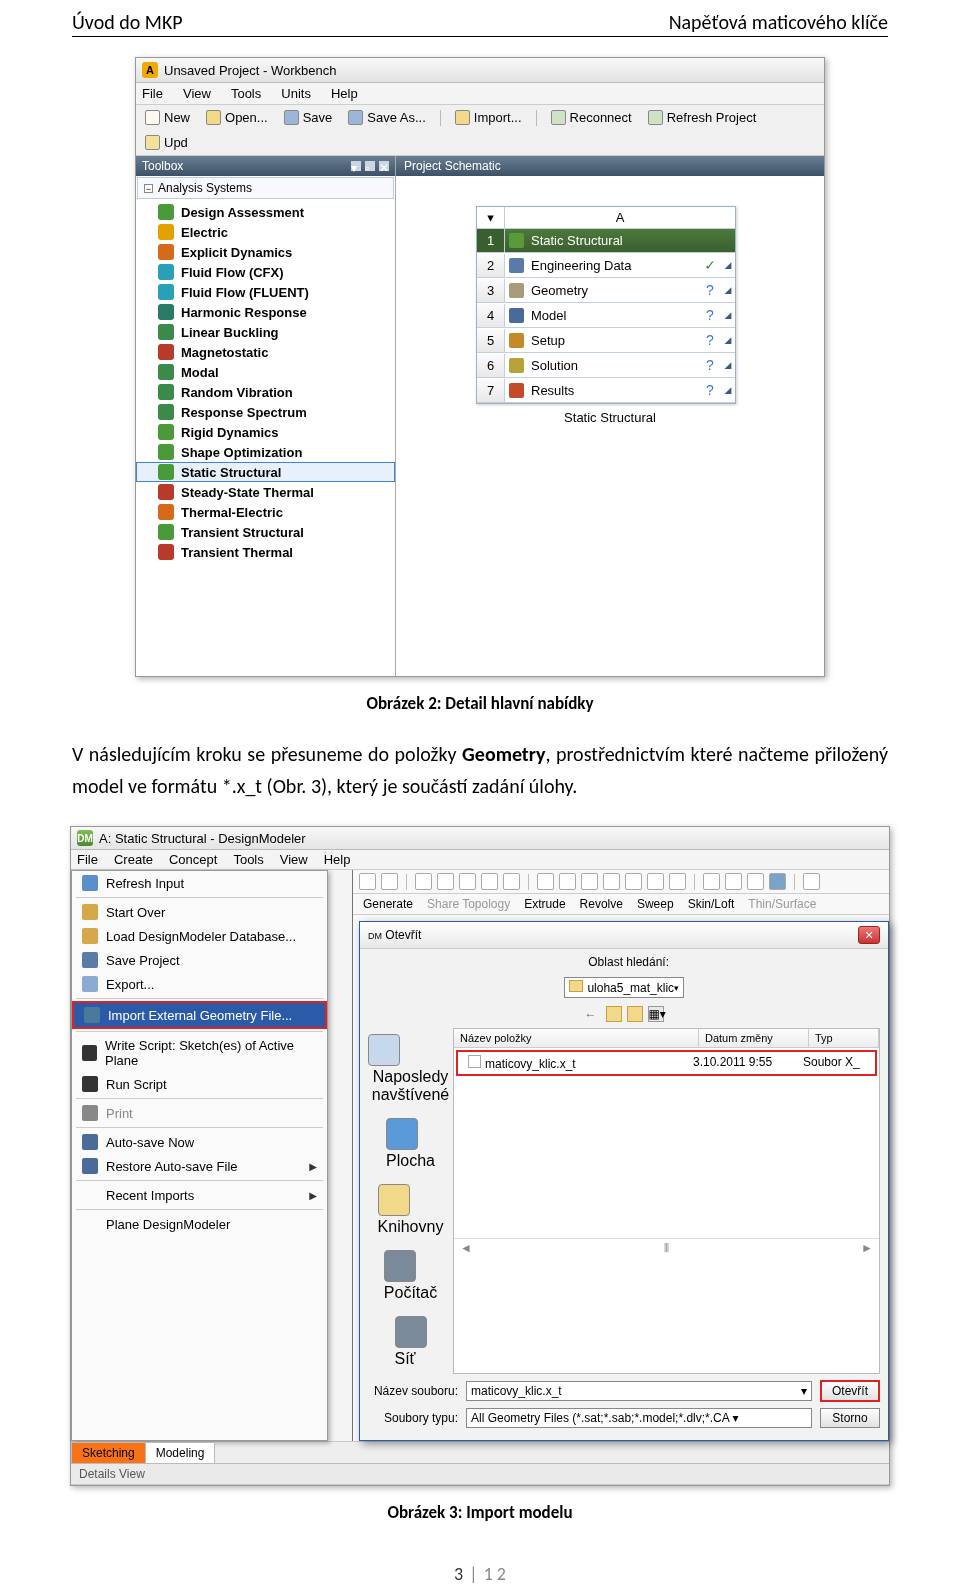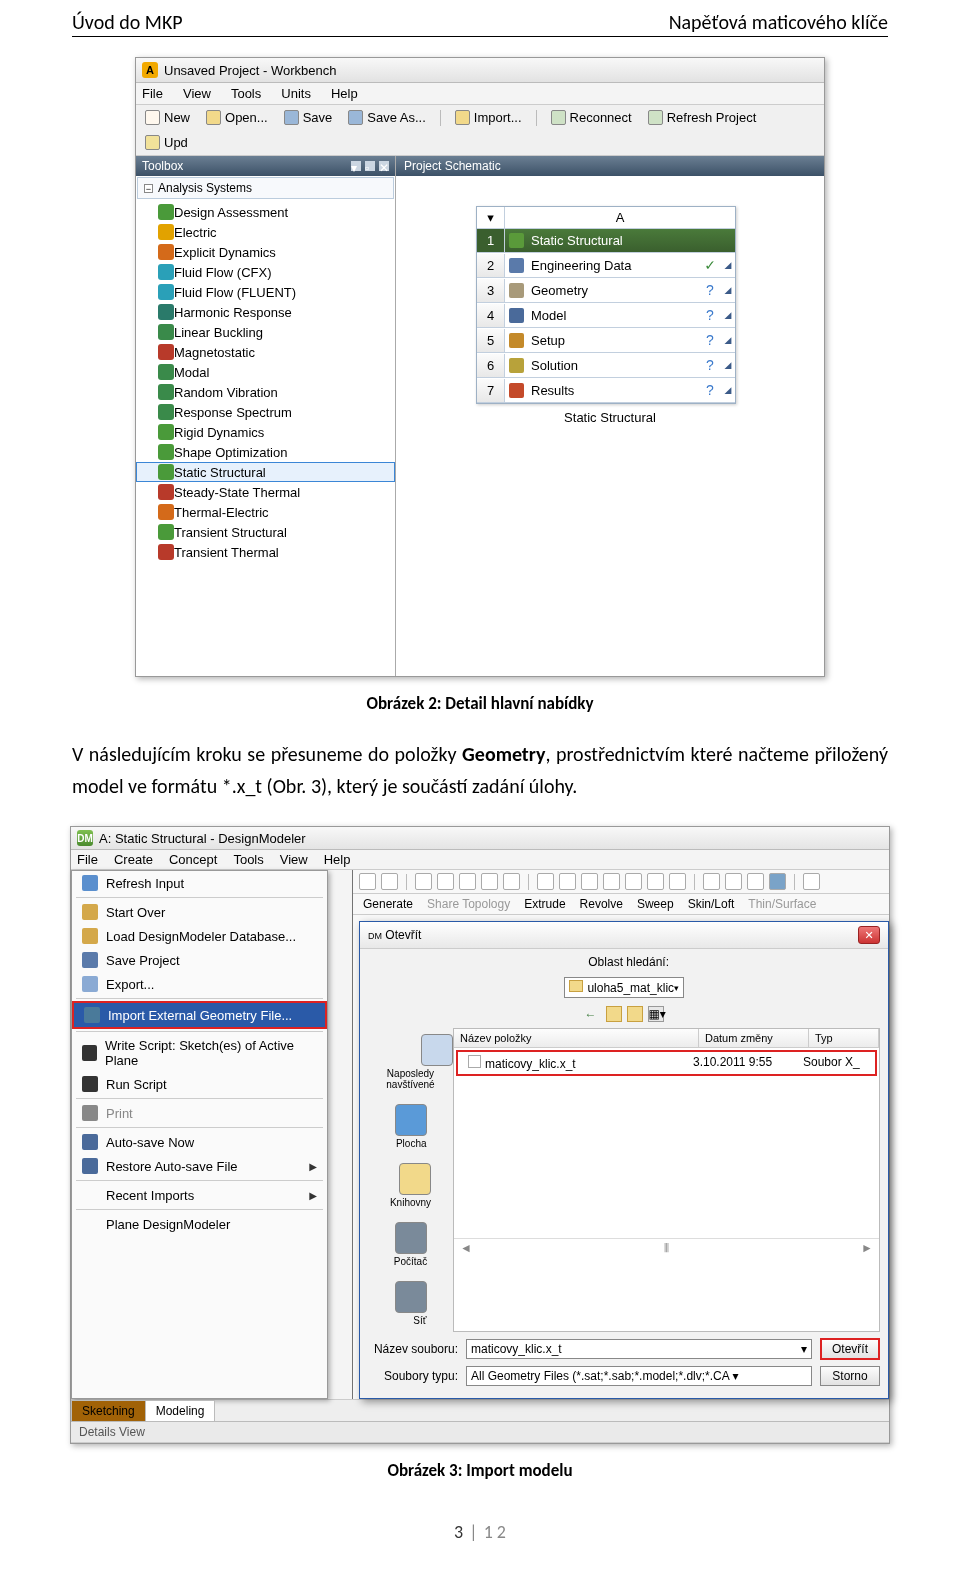--- a/index.html
+++ b/index.html
@@ -23,21 +23,21 @@
   .tbtn { display:inline-flex; align-items:center; gap:4px; padding:1px 4px; border:1px solid transparent; font-size:13px; }
   .ticon { width:15px; height:15px; display:inline-block; background:#fff; border:1px solid #888; border-radius:2px; }
   .wb-body { display:flex; height: 520px; }
   .wb-toolbox { width:260px; border-right:1px solid #aaa; background:#fff; display:flex; flex-direction:column; }
   .wb-panel-title { background:linear-gradient(#6b7f93,#3c5167); color:#fff; padding:3px 6px; display:flex; justify-content:space-between; align-items:center; font-size:12px; }
   .wb-panel-title .dockicons { display:flex; gap:4px; }
   .wb-panel-title .dockicons span { width:10px; height:10px; background:#cbd6e2; display:inline-block; }
   .tbx-group { padding:3px 6px; border:1px solid #bcd; background:#f7f9fc; display:flex; align-items:center; gap:5px; font-size:12px; margin:1px; }
   .tbx-group .pm { width:9px; height:9px; border:1px solid #888; background:#fff; font-size:9px; line-height:8px; text-align:center; }
   .tbx-list { overflow:auto; padding:2px 0; flex:1; background:#fff; }
-  .tbx-item { display:flex; align-items:center; padding:2px 8px 2px 22px; font-size:13px; cursor:default; }
+  .tbx-item { display:flex; align-items:center; gap:7px; padding:2px 8px 2px 22px; font-size:13px; cursor:default;font-weight:bold; }
   .tbx-item.highlight { border:1px solid #3b86d6; background:#e7f1fc; padding:1px 7px 1px 21px; }
   .tic { width:16px; height:16px; border-radius:3px; display:inline-block; }
   .wb-schem { flex:1; background:#fff; }
   .wb-schem-title { background:linear-gradient(#6b7f93,#3c5167); color:#fff; padding:3px 8px; font-size:12px; }
   .wb-schem-body { padding:30px 20px; }
   .sys-block { width:260px; border:1px solid #9eb1c5; margin-left:60px; font-size:13px; box-shadow:1px 1px 3px rgba(0,0,0,0.2); }
   .sys-head { display:flex; align-items:center; background:#fff; border-bottom:1px solid #c2cfde; }
   .sys-head .dd { width:28px; text-align:center; border-right:1px solid #c2cfde; padding:3px 0; }
   .sys-head .col { flex:1; text-align:center; padding:3px 0; }
   .sys-row { display:flex; align-items:center; border-bottom:1px solid #c2cfde; background:#fff; }
@@ -79,36 +79,36 @@
   .open-title .xbtn{width:22px;height:18px;background:linear-gradient(#e77,#c33);border:1px solid #922;color:#fff;border-radius:3px;display:flex;align-items:center;justify-content:center;font-size:11px;}
   .open-body { padding:6px 8px; }
   .open-row { display:flex; align-items:center; gap:8px; margin-bottom:6px;flex-direction:column; }
   .open-row label { width:90px; text-align:right; }
   .open-row .combo { flex:1; border:1px solid #888; background:#fff; padding:2px 4px; display:flex; justify-content:space-between; align-items:center;}
   .open-row .combo .dd{font-size:9px;}
   .open-nav { display:flex; gap:5px; align-items:center; }
   .open-nav span{width:16px;height:16px;display:inline-block;}
   .open-content { display:flex; border:none; }
   .open-side { width:85px; display:flex; flex-direction:column; gap:14px; align-items:center; padding:6px 0; }
-  .open-side .sitem {display:flex;flex-direction:column;align-items:flex-end;gap:2px;font-size:10px;}
+  .open-side .sitem {display:flex;flex-direction:column;align-items:flex-start;gap:2px;font-size:16px;}
   .open-side .sic{width:32px;height:32px;display:inline-block;}
   .open-list { flex:1; border:1px solid #bbb; background:#fff; min-height:230px; font-size:12px; }
   .open-list-hdr { display:flex; background:linear-gradient(#fdfdfd,#ececec); border-bottom:1px solid #ccc; }
   .open-list-hdr div { padding:3px 6px; border-right:1px solid #ccc; font-size:11px; }
   .open-list-row { display:flex; padding:3px 6px; border:2px solid #d22; margin:2px; }
   .open-list-row div{padding:0 4px;}
   .open-bottom { display:flex; gap:8px; align-items:center; margin:6px 0; }
   .open-bottom label{width:90px;text-align:right;}
   .open-bottom .combo{flex:1;border:1px solid #888;background:#fff;padding:2px 4px;display:flex;justify-content:space-between;}
   .open-bottom .btn{width:60px;border:1px solid #888;background:linear-gradient(#fdfdfd,#e2e2e2);text-align:center;padding:2px 4px;}
   .open-bottom .btn.hl{border:2px solid #d22;}
 
   .dm-bottom { border-top:1px solid #ccc; }
   .dm-tabs { display:flex; background:#eee; border-bottom:1px solid #bbb; font-size:12px; }
-  .dm-tab { padding:3px 10px; border:1px solid #bbb; border-bottom:none; background:#a16207; margin-right:-1px; }
+  .dm-tab { padding:3px 10px; border:1px solid #bbb; border-bottom:none; background:#f97316; margin-right:-1px; }
   .dm-tab.active { background:#fff; }
   .dm-details { background:#eaeaea; padding:3px 8px; font-size:12px; color:#555; border-bottom:1px solid #ccc; }
 
   .footer .vert { color:#888; margin: 0 2px; }
 </style>
 </head>
 <body>
 
 <div class="header-bar">
   <span>Úvod do MKP</span>

